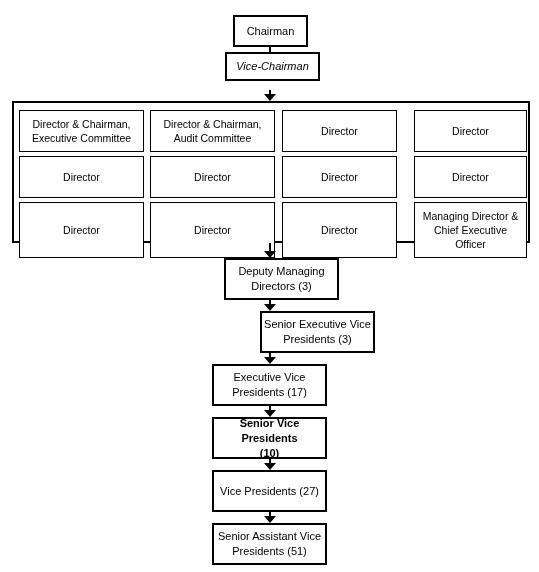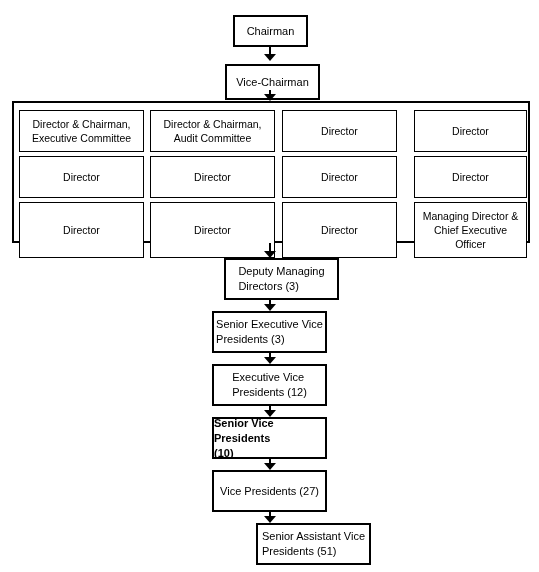--- a/index.html
+++ b/index.html
@@ -18,29 +18,30 @@
 
   
   .node {
     position: absolute;
     box-sizing: border-box;
     border: 2px solid #000000;
     background: #ffffff;
     display: flex;
     align-items: center;
     justify-content: center;
+    text-align: center;
     font-size: 11px;
     line-height: 15px;
     padding: 2px 0;
     white-space: pre-line;
   }
 
   
   #node-chairman      { left: 233px; top: 15px;  width: 75px;  height: 32px; }
-  #node-vice-chairman { left: 225px; top: 64px;  width: 95px;  height: 36px; }
+  #node-vice-chairman { left: 225px; top: 52px;  width: 95px;  height: 29px; font-style: italic; }
 
   
   #board-container {
     position: absolute;
     box-sizing: border-box;
     left: 12px;
     top: 101px;
     width: 518px;
     height: 142px;
     border: 2px solid #000000;
@@ -78,25 +79,25 @@
   .bc-r1 { top: 46px; height: 42px; }
   .bc-r2 { top: 92px; height: 56px; }
 
   
   .rank {
     left: 212px;
     width: 115px;
     height: 42px;
   }
   #rank-0 { top: 258px; margin-left: 12px; }
-  #rank-1 { top: 311px; }
+  #rank-1 { top: 311px; margin-left: 48px; }
   #rank-2 { top: 364px; }
   #rank-3 { top: 417px; font-weight: bold; }
   #rank-4 { top: 470px; }
-  #rank-5 { top: 523px; margin-left: 44px; }
+  #rank-5 { top: 523px; }
 
   
   .conn {
     position: absolute;
     width: 2px;
     background: #000000;
     left: 269px;
   }
   .arrowhead {
     position: absolute;
@@ -170,21 +171,21 @@
 Directors (3)</div>
 <div class="conn" id="conn-3"></div>
 <div class="arrowhead" id="arrow-3"></div>
 
 <div class="node rank" id="rank-1">Senior Executive Vice
 Presidents (3)</div>
 <div class="conn" id="conn-4"></div>
 <div class="arrowhead" id="arrow-4"></div>
 
 <div class="node rank" id="rank-2">Executive Vice
-Presidents (12)</div>
+Presidents (17)</div>
 <div class="conn" id="conn-5"></div>
 <div class="arrowhead" id="arrow-5"></div>
 
 <div class="node rank" id="rank-3">Senior Vice Presidents
 (10)</div>
 <div class="conn" id="conn-6"></div>
 <div class="arrowhead" id="arrow-6"></div>
 
 <div class="node rank" id="rank-4">Vice Presidents (27)</div>
 <div class="conn" id="conn-7"></div>

